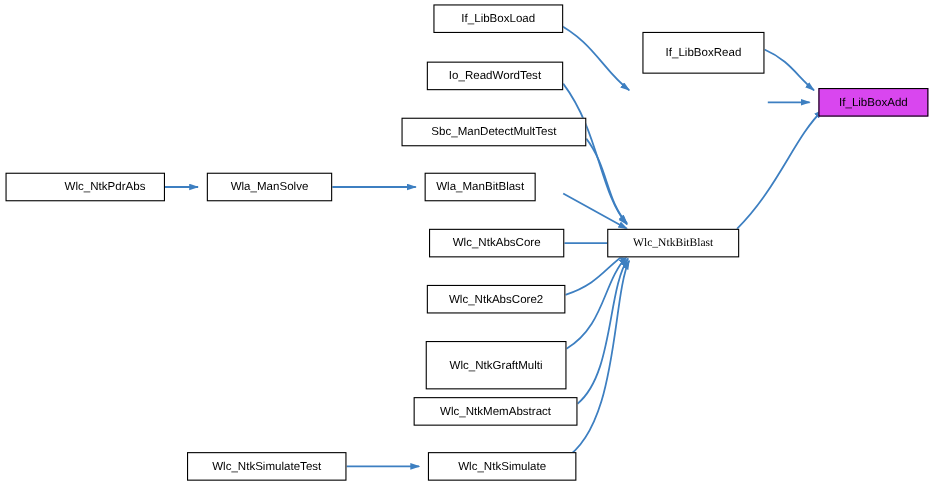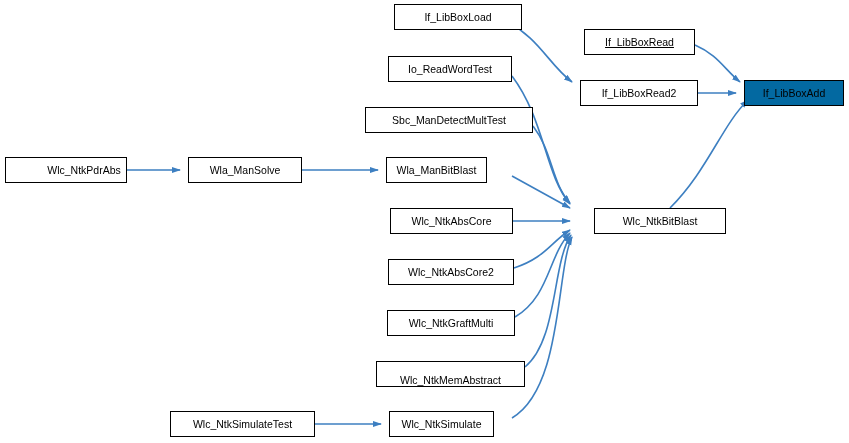--- a/index.html
+++ b/index.html
@@ -32,21 +32,21 @@
     color: #000000;
     font-size: 10.5px;
     font-family: "Liberation Sans", sans-serif;
     display: flex;
     align-items: center;
     justify-content: center;
     white-space: nowrap;
     letter-spacing: 0px;
   }
   .node.current {
-    background: #0369a1;
+    background: #d946ef;
     text-align: right;
   }
 </style>
 </head>
 <body>
 
 <div id="canvas">
 
   <svg id="edges" xmlns="http://www.w3.org/2000/svg">
     <defs>
@@ -81,62 +81,59 @@
       <path d="M512,418 C563,388 556,270 572,237"></path>
 
       <path d="M670,208 C708,170 722,125 748,100"></path>
 
       <path d="M695,45 C718,55 725,70 740,82"></path>
 
       <path d="M698,93 L736,93"></path>
     </g>
   </svg>
 
-  <div class="node" style="left:5px; top:157px; width:122px; height:26px;padding-left:36px;">
+  <div class="node" style="left:5px; top:157px; width:145px; height:26px;padding-left:36px;">
       <span>Wlc_NtkPdrAbs</span>
     </div>
   <div class="node" style="left:188px; top:157px; width:114px; height:26px;align-items:center;">
       <span>Wla_ManSolve</span>
     </div>
   <div class="node" style="left:386px; top:157px; width:101px; height:26px;">
       <span>Wla_ManBitBlast</span>
     </div>
-  <div class="node" style="left:394px; top:4px; width:128px; height:26px;">
+  <div class="node" style="left:394px; top:4px; width:118px; height:26px;">
       <span>If_LibBoxLoad</span>
     </div>
   <div class="node" style="left:388px; top:56px; width:124px; height:26px;">
       <span>Io_ReadWordTest</span>
     </div>
   <div class="node" style="left:365px; top:107px; width:168px; height:26px;">
       <span>Sbc_ManDetectMultTest</span>
     </div>
   <div class="node" style="left:390px; top:208px; width:123px; height:26px;">
       <span>Wlc_NtkAbsCore</span>
     </div>
   <div class="node" style="left:388px; top:259px; width:126px; height:26px;">
       <span>Wlc_NtkAbsCore2</span>
     </div>
-  <div class="node" style="left:387px; top:310px; width:128px; height:26px;justify-content:center;">
+  <div class="node" style="left:387px; top:310px; width:128px; height:44px;justify-content:center;">
       <span>Wlc_NtkGraftMulti</span>
     </div>
-  <div class="node" style="left:376px; top:361px; width:149px; height:26px;align-items:flex-end;">
+  <div class="node" style="left:376px; top:361px; width:149px; height:26px;">
       <span>Wlc_NtkMemAbstract</span>
     </div>
   <div class="node" style="left:170px; top:411px; width:145px; height:26px;">
       <span>Wlc_NtkSimulateTest</span>
     </div>
-  <div class="node" style="left:389px; top:411px; width:105px; height:26px;">
+  <div class="node" style="left:389px; top:411px; width:135px; height:26px;">
       <span>Wlc_NtkSimulate</span>
     </div>
-  <div class="node" style="left:594px; top:208px; width:132px; height:26px;">
+  <div class="node" style="left:552px; top:208px; width:120px; height:26px;font-family:Liberation Serif, serif;">
       <span>Wlc_NtkBitBlast</span>
     </div>
-  <div class="node" style="left:584px; top:29px; width:111px; height:26px;text-decoration:underline;">
+  <div class="node" style="left:584px; top:29px; width:111px; height:38px;">
       <span>If_LibBoxRead</span>
-    </div>
-  <div class="node" style="left:580px; top:80px; width:118px; height:26px;">
-      <span>If_LibBoxRead2</span>
     </div>
   <div class="node current" style="left:744px; top:80px; width:100px; height:26px;">
       <span>If_LibBoxAdd</span>
     </div>
 
 </div>
 
 </body></html>

